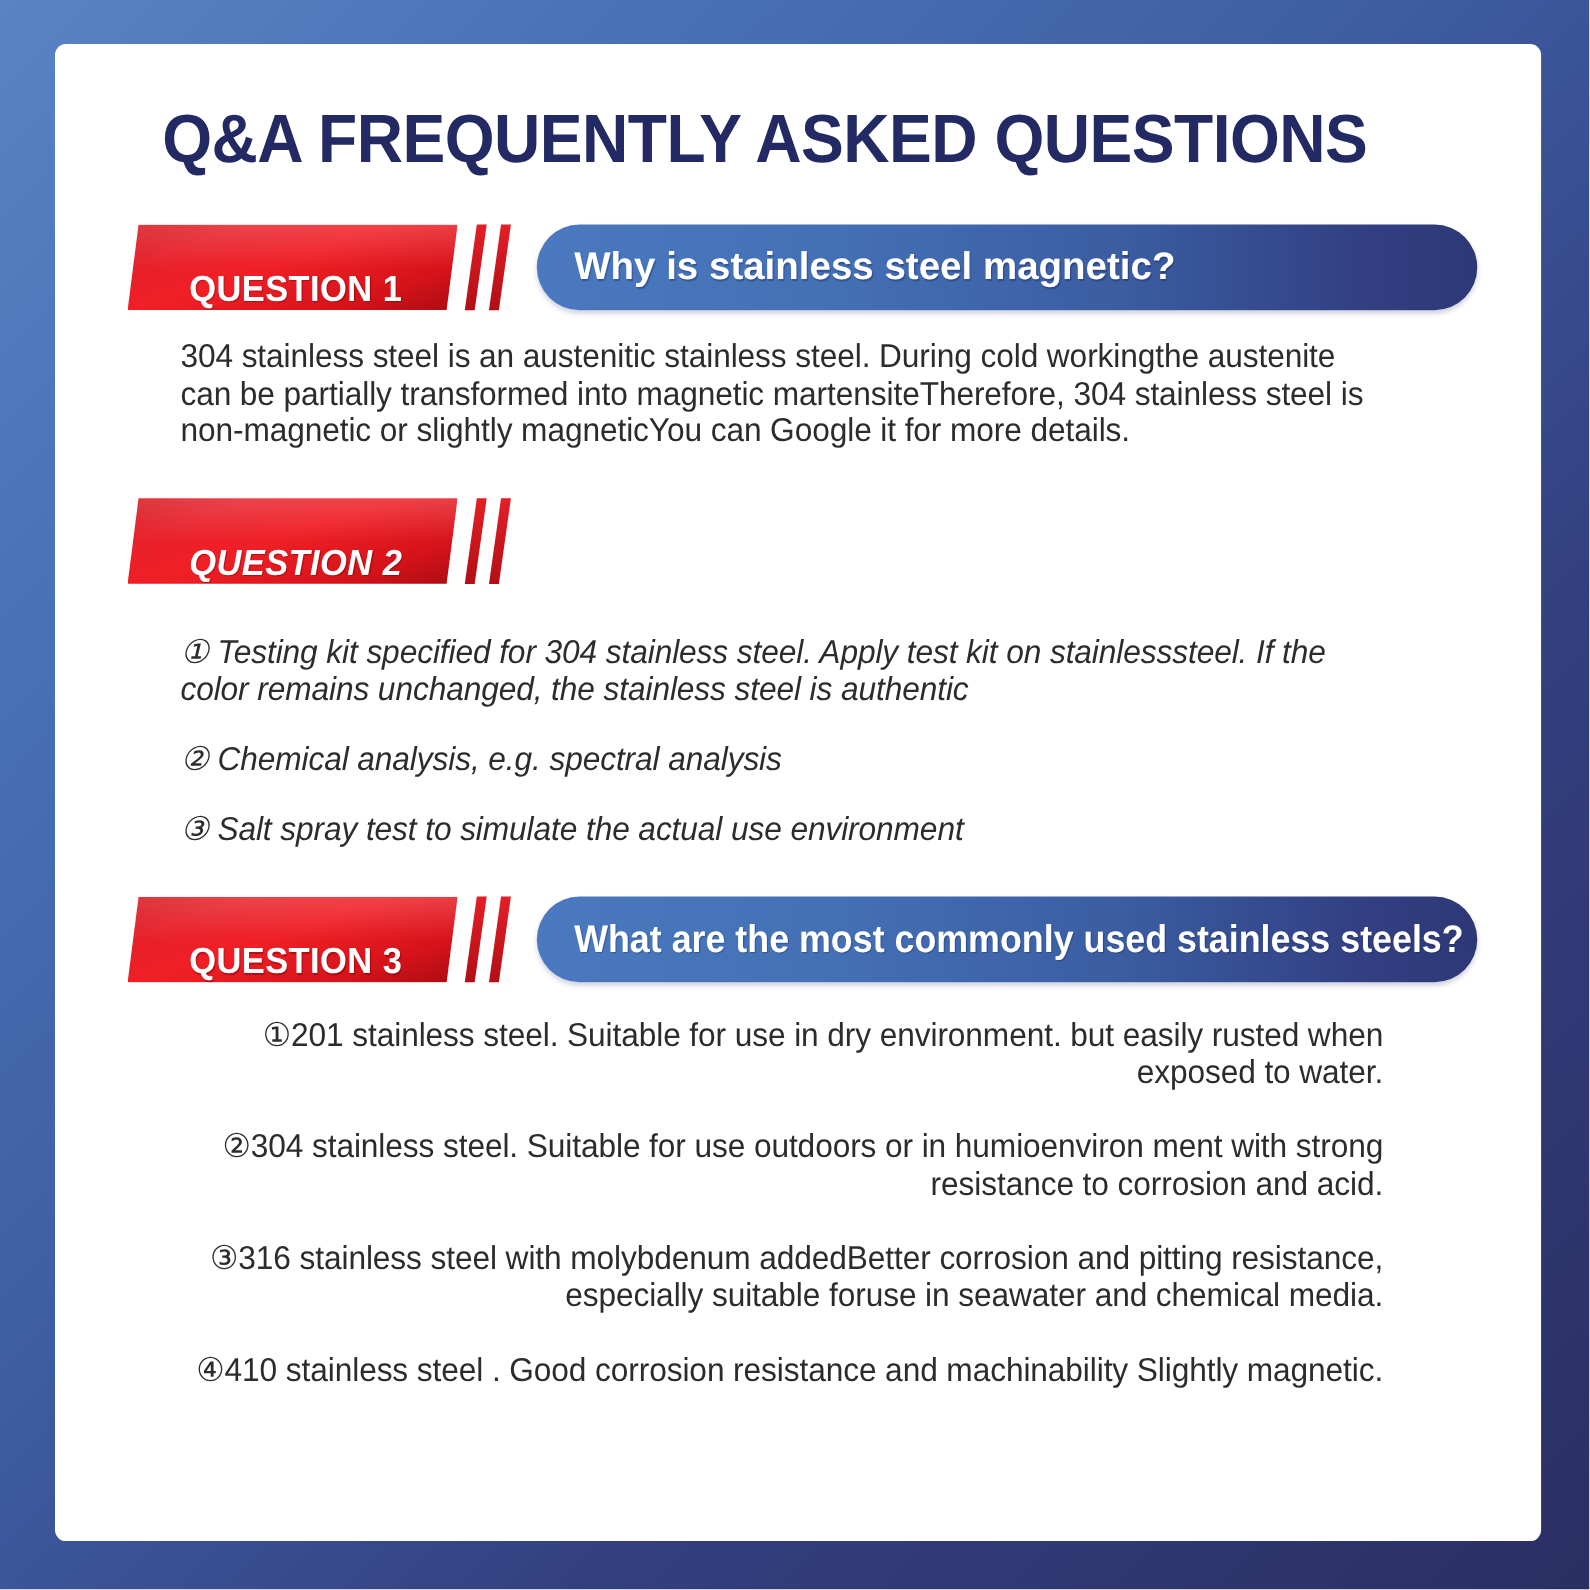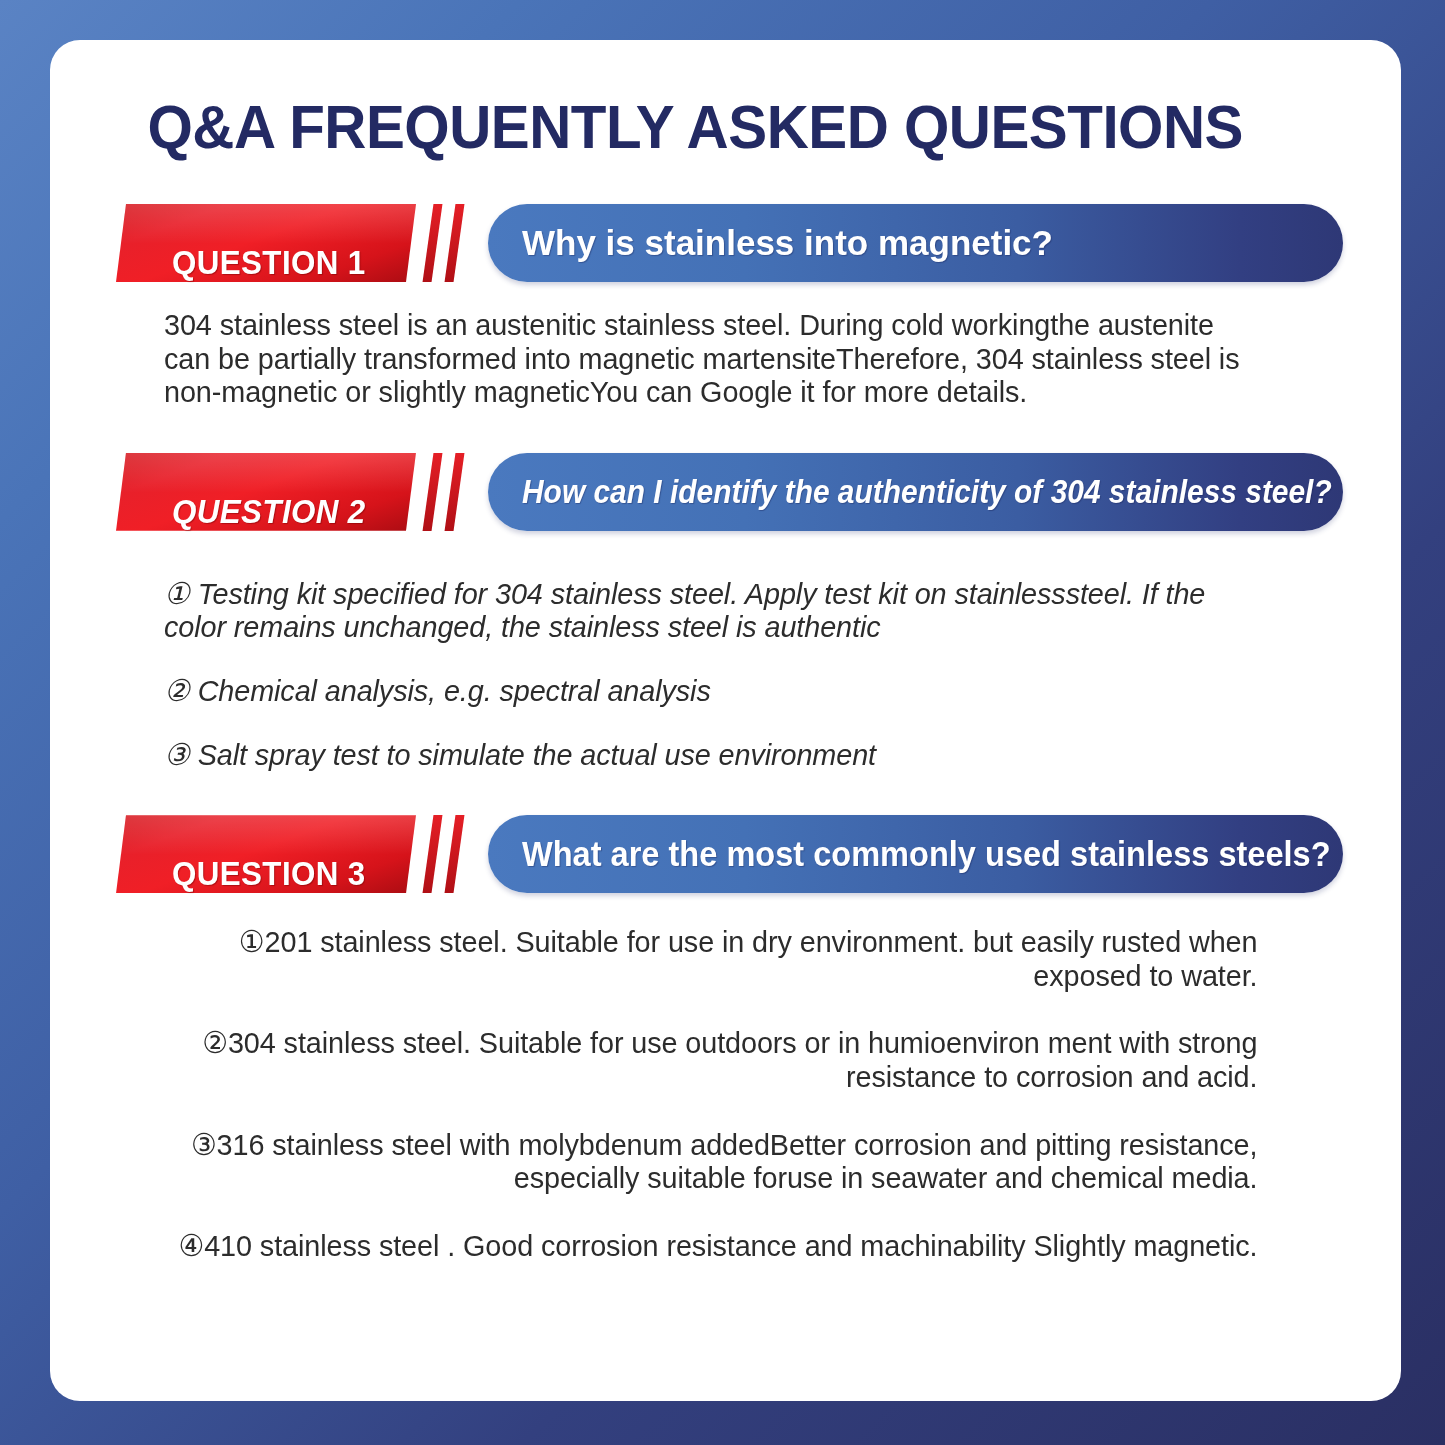--- a/index.html
+++ b/index.html
@@ -26,21 +26,21 @@
                 #2a2f63 100%);
     padding: 40px 44px 44px 50px;
   }
 
   .card {
     position: relative;
     width: 100%;
     height: 100%;
     box-sizing: border-box;
     background: #ffffff;
-    border-radius: 30px;
+    border-radius: 10px;
     padding: 56px 58px 40px 58px;
     overflow: hidden;
   }
 
   
   .title {
     margin: 0;
     padding: 0 0 0 42px;
     font-family: "Liberation Sans", sans-serif;
     font-size: 62px;
@@ -200,42 +200,39 @@
         <div class="badge-wrap">
           <div class="badge-shape"></div>
           <div class="badge-gloss"></div>
           <div class="badge-label">QUESTION 1</div>
         </div>
         <div class="slashes">
           <div class="slash s1"></div>
           <div class="slash s2"></div>
         </div>
         <div class="pill">
-          <span class="pill-text">Why is stainless into magnetic?</span>
+          <span class="pill-text">Why is stainless steel magnetic?</span>
         </div>
       </div>
       <div class="answer q1">
         <p>304 stainless steel is an austenitic stainless steel. During cold workingthe austenite can be partially transformed into magnetic martensiteTherefore, 304 stainless steel is non-magnetic or slightly magneticYou can Google it for more details.</p>
       </div>
     </div>
 
     <div class="qblock q2">
       <div class="qhead">
         <div class="badge-wrap">
           <div class="badge-shape"></div>
           <div class="badge-gloss"></div>
           <div class="badge-label">QUESTION 2</div>
         </div>
         <div class="slashes">
           <div class="slash s1"></div>
           <div class="slash s2"></div>
         </div>
-        <div class="pill">
-          <span class="pill-text tighter">How can I identify the authenticity of 304 stainless steel?</span>
-        </div>
       </div>
       <div class="answer q2">
         <p>① Testing kit specified for 304 stainless steel. Apply test kit on stainlesssteel. If the color remains unchanged, the stainless steel is authentic</p>
         <p>② Chemical analysis, e.g. spectral analysis</p>
         <p>③ Salt spray test to simulate the actual use environment</p>
       </div>
     </div>
 
     <div class="qblock q3">
       <div class="qhead">

